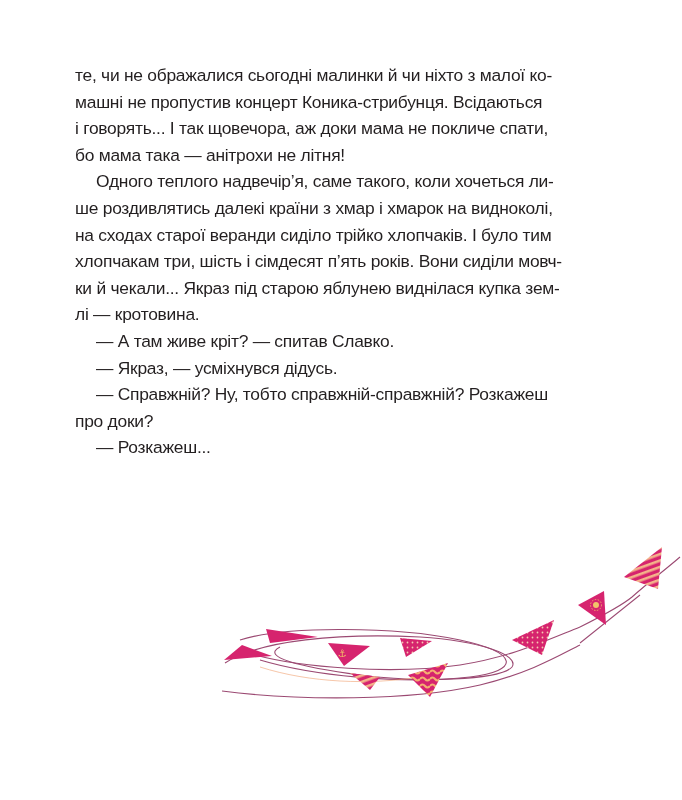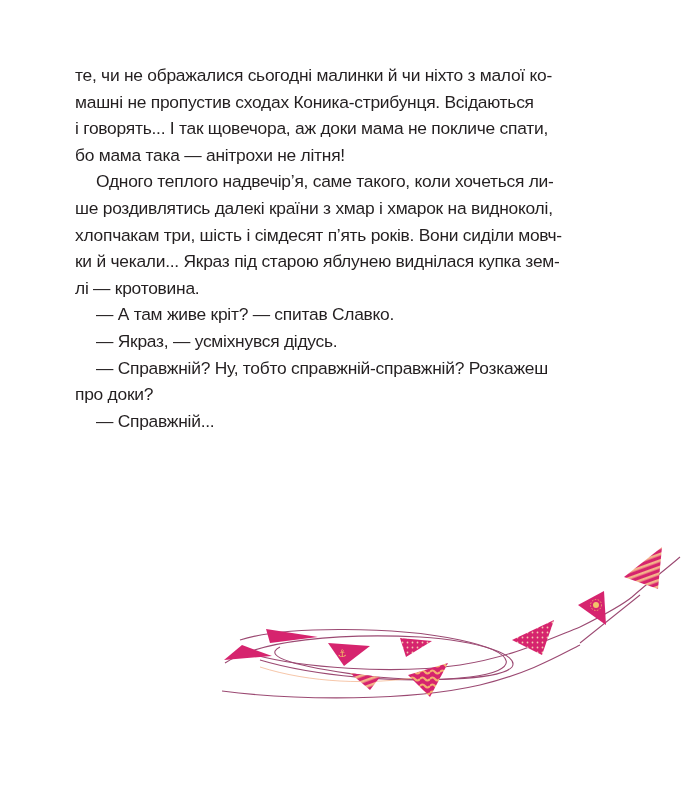--- a/index.html
+++ b/index.html
@@ -47,35 +47,36 @@
     }
   </style>
 </head>
 <body>
 
 <div class="page">
 
   <div class="text-block">
 
     <span class="line">те, чи не ображалися сьогодні малинки й чи ніхто з малої ко-</span>
-    <span class="line">машні не пропустив сходах Коника-стрибунця. Всідаються</span>
+    <span class="line">машні не пропустив концерт Коника-стрибунця. Всідаються</span>
     <span class="line">і говорять... І так щовечора, аж доки мама не покличе спати,</span>
     <span class="line">бо мама така — анітрохи не літня!</span>
 
     <span class="line indent">Одного теплого надвечір’я, саме такого, коли хочеться ли-</span>
     <span class="line">ше роздивлятись далекі країни з хмар і хмарок на видноколі,</span>
+    <span class="line">на сходах старої веранди сиділо трійко хлопчаків. І було тим</span>
     <span class="line">хлопчакам три, шість і сімдесят п’ять років. Вони сиділи мовч-</span>
     <span class="line">ки й чекали... Якраз під старою яблунею виднілася купка зем-</span>
     <span class="line">лі — кротовина.</span>
 
     <span class="line indent">— А там живе кріт? — спитав Славко.</span>
     <span class="line indent">— Якраз, — усміхнувся дідусь.</span>
     <span class="line indent">— Справжній? Ну, тобто справжній-справжній? Розкажеш</span>
     <span class="line">про доки?</span>
-    <span class="line indent">— Справжній...</span>
+    <span class="line indent">— Розкажеш...</span>
   </div>
 
   <svg class="illustration" viewBox="0 0 462 205" xmlns="http://www.w3.org/2000/svg">
     <defs>
       <pattern id="stripes" patternUnits="userSpaceOnUse" width="6" height="6" patternTransform="rotate(-20)">
         <rect width="6" height="6" fill="#d6246e"></rect>
         <rect width="6" height="2.6" fill="#f4b48a"></rect>
       </pattern>
       <pattern id="waves" patternUnits="userSpaceOnUse" width="10" height="7">
         <rect width="10" height="7" fill="#d6246e"></rect>

